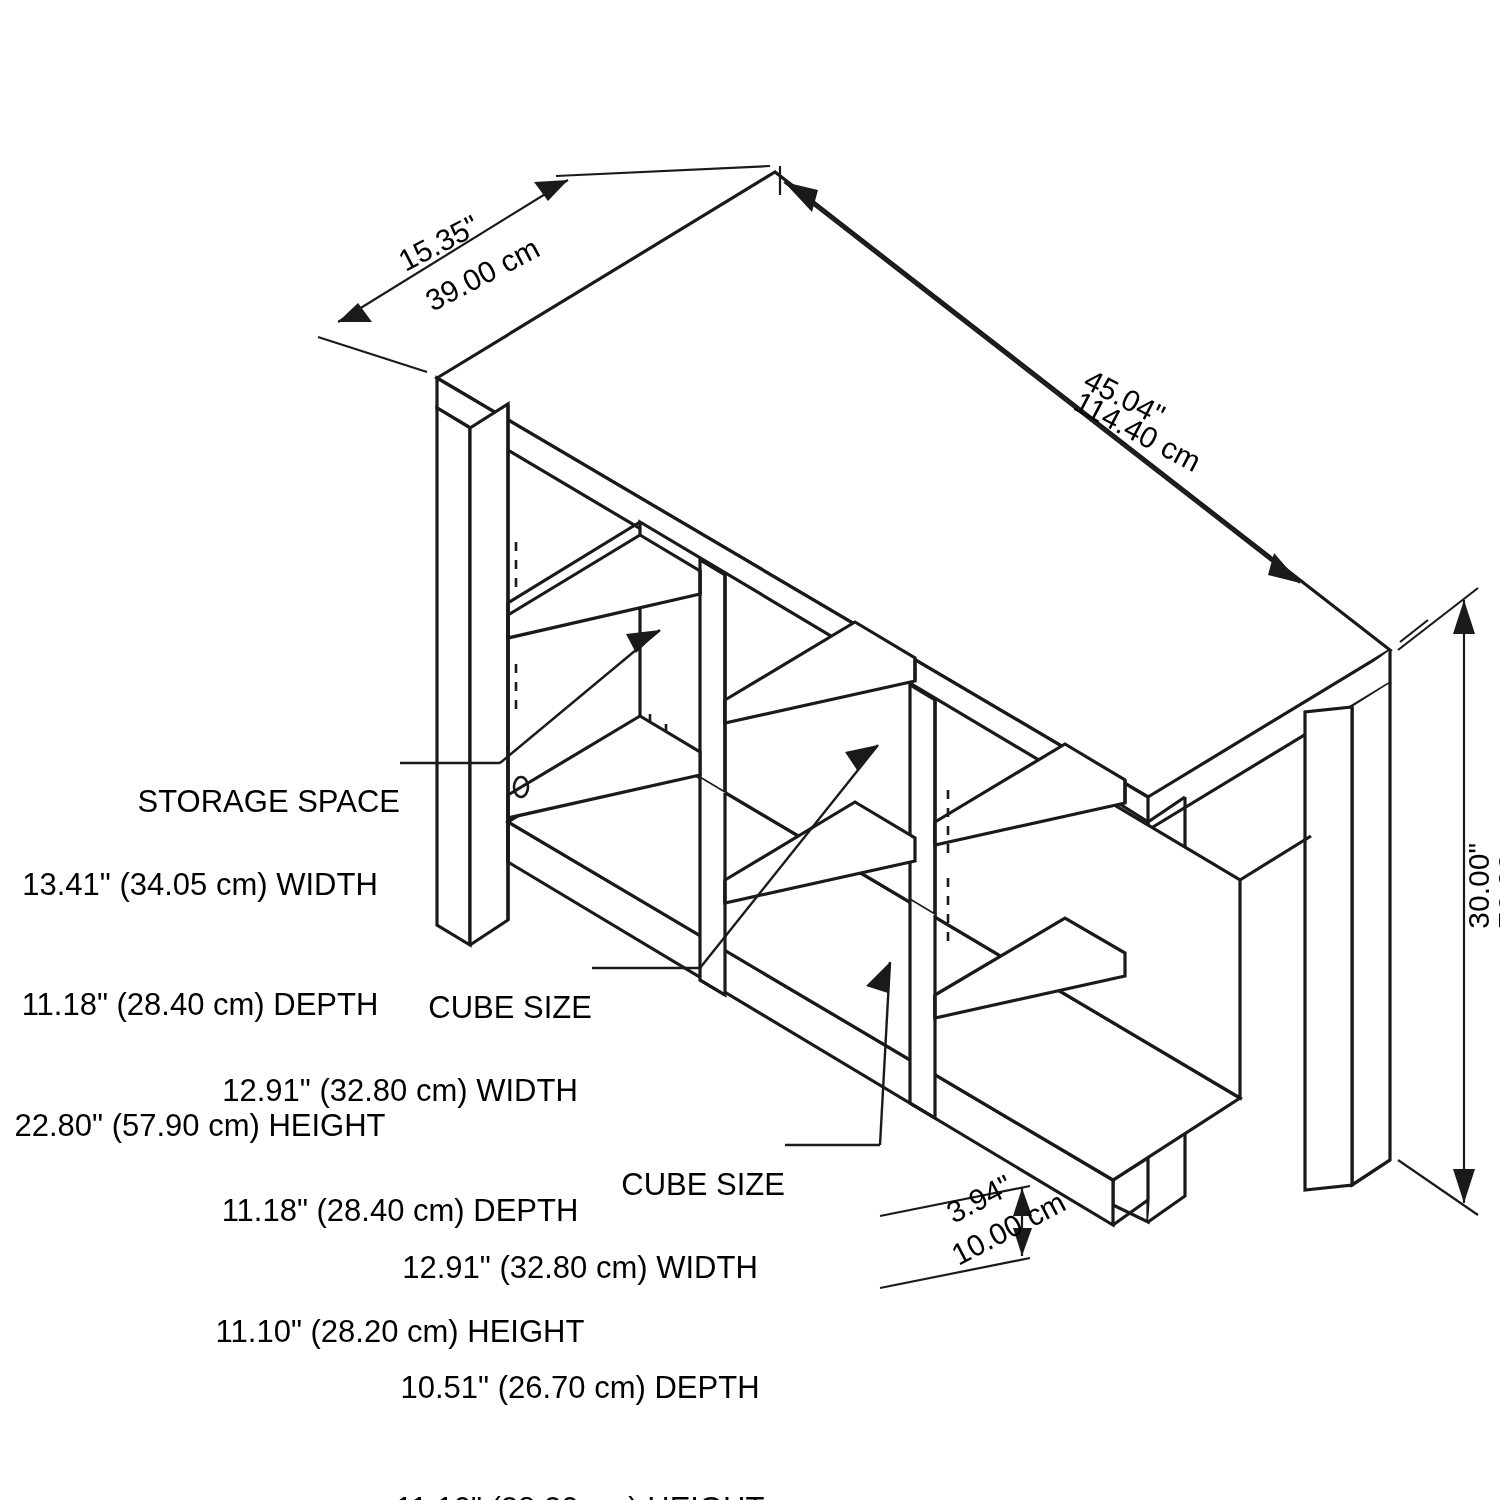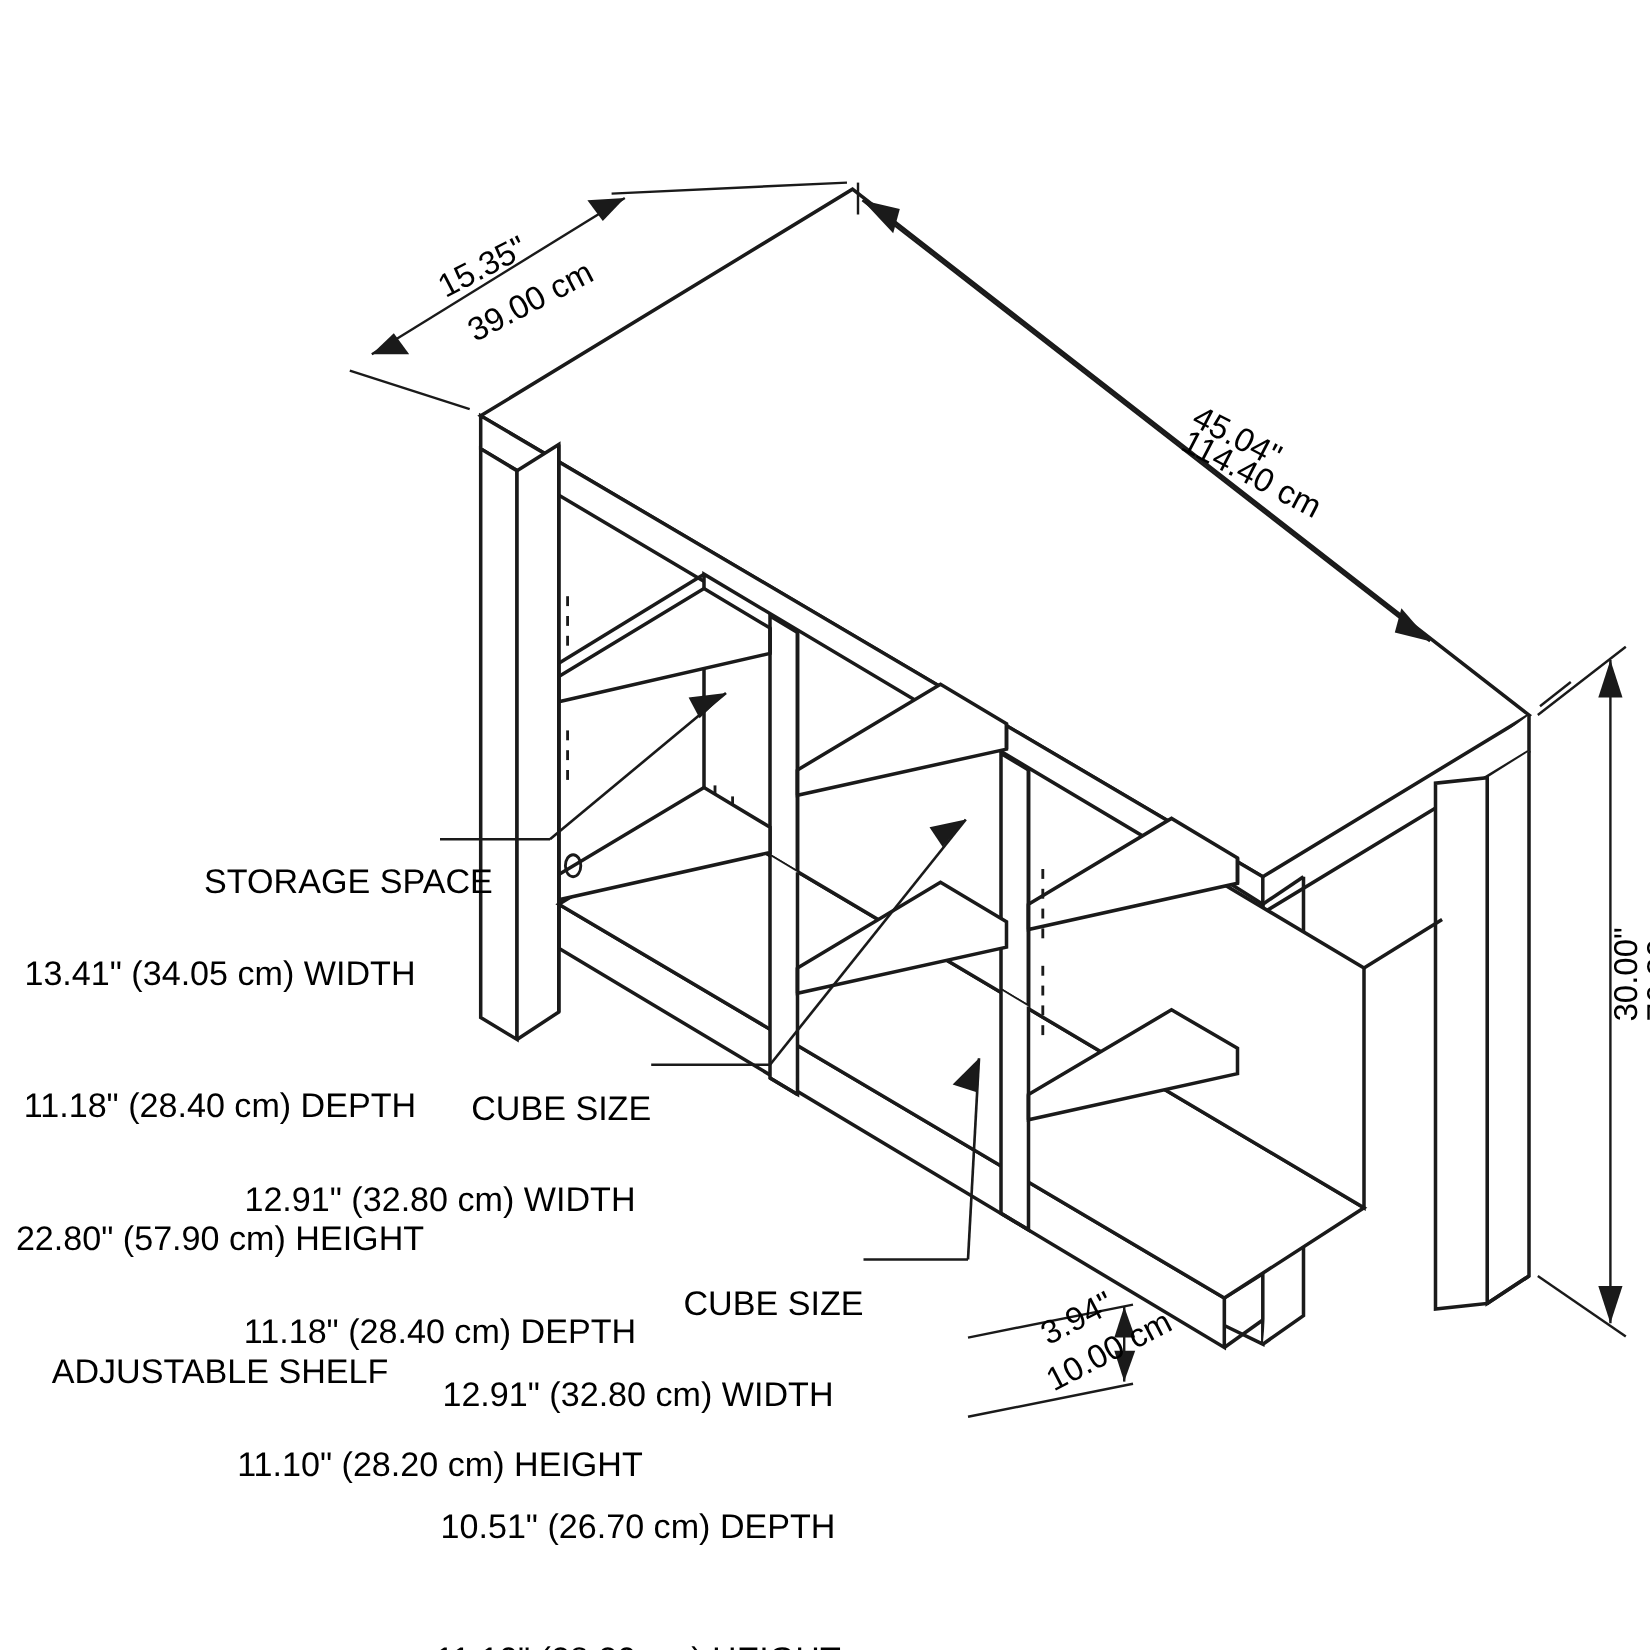--- a/index.html
+++ b/index.html
@@ -215,28 +215,27 @@
     <span>76.20 cm</span>
   </div>
 
   <div class="dim-label rot-left-27" style="left:893px; top:1180px;">
     <span>3.94"</span>
   </div>
   <div class="dim-label rot-left-27" style="left:898px; top:1222px;">
     <span>10.00 cm</span>
   </div>
 
-  <div class="anno-block" style="left:0px; top:742px; width:400px; text-align:right;padding-left:48px;">
+  <div class="anno-block" style="left:0px; top:742px; width:400px; text-align:right;">
     <span>STORAGE SPACE</span>
   </div>
   <div class="anno-block" style="left:0px; top:784px; width:400px; text-align:center;">
     <div>13.41" (34.05 cm) WIDTH</div>
     <div>11.18" (28.40 cm) DEPTH</div>
     <div>22.80" (57.90 cm) HEIGHT</div>
-    <div>ADJUSTABLE SHELF</div>
   </div>
 
   <div class="anno-block" style="left:240px; top:948px; width:352px; text-align:right;">
     <span>CUBE SIZE</span>
   </div>
   <div class="anno-block" style="left:190px; top:990px; width:420px; text-align:center;">
     <div>12.91" (32.80 cm) WIDTH</div>
     <div>11.18" (28.40 cm) DEPTH</div>
     <div>11.10" (28.20 cm) HEIGHT</div>
   </div>

